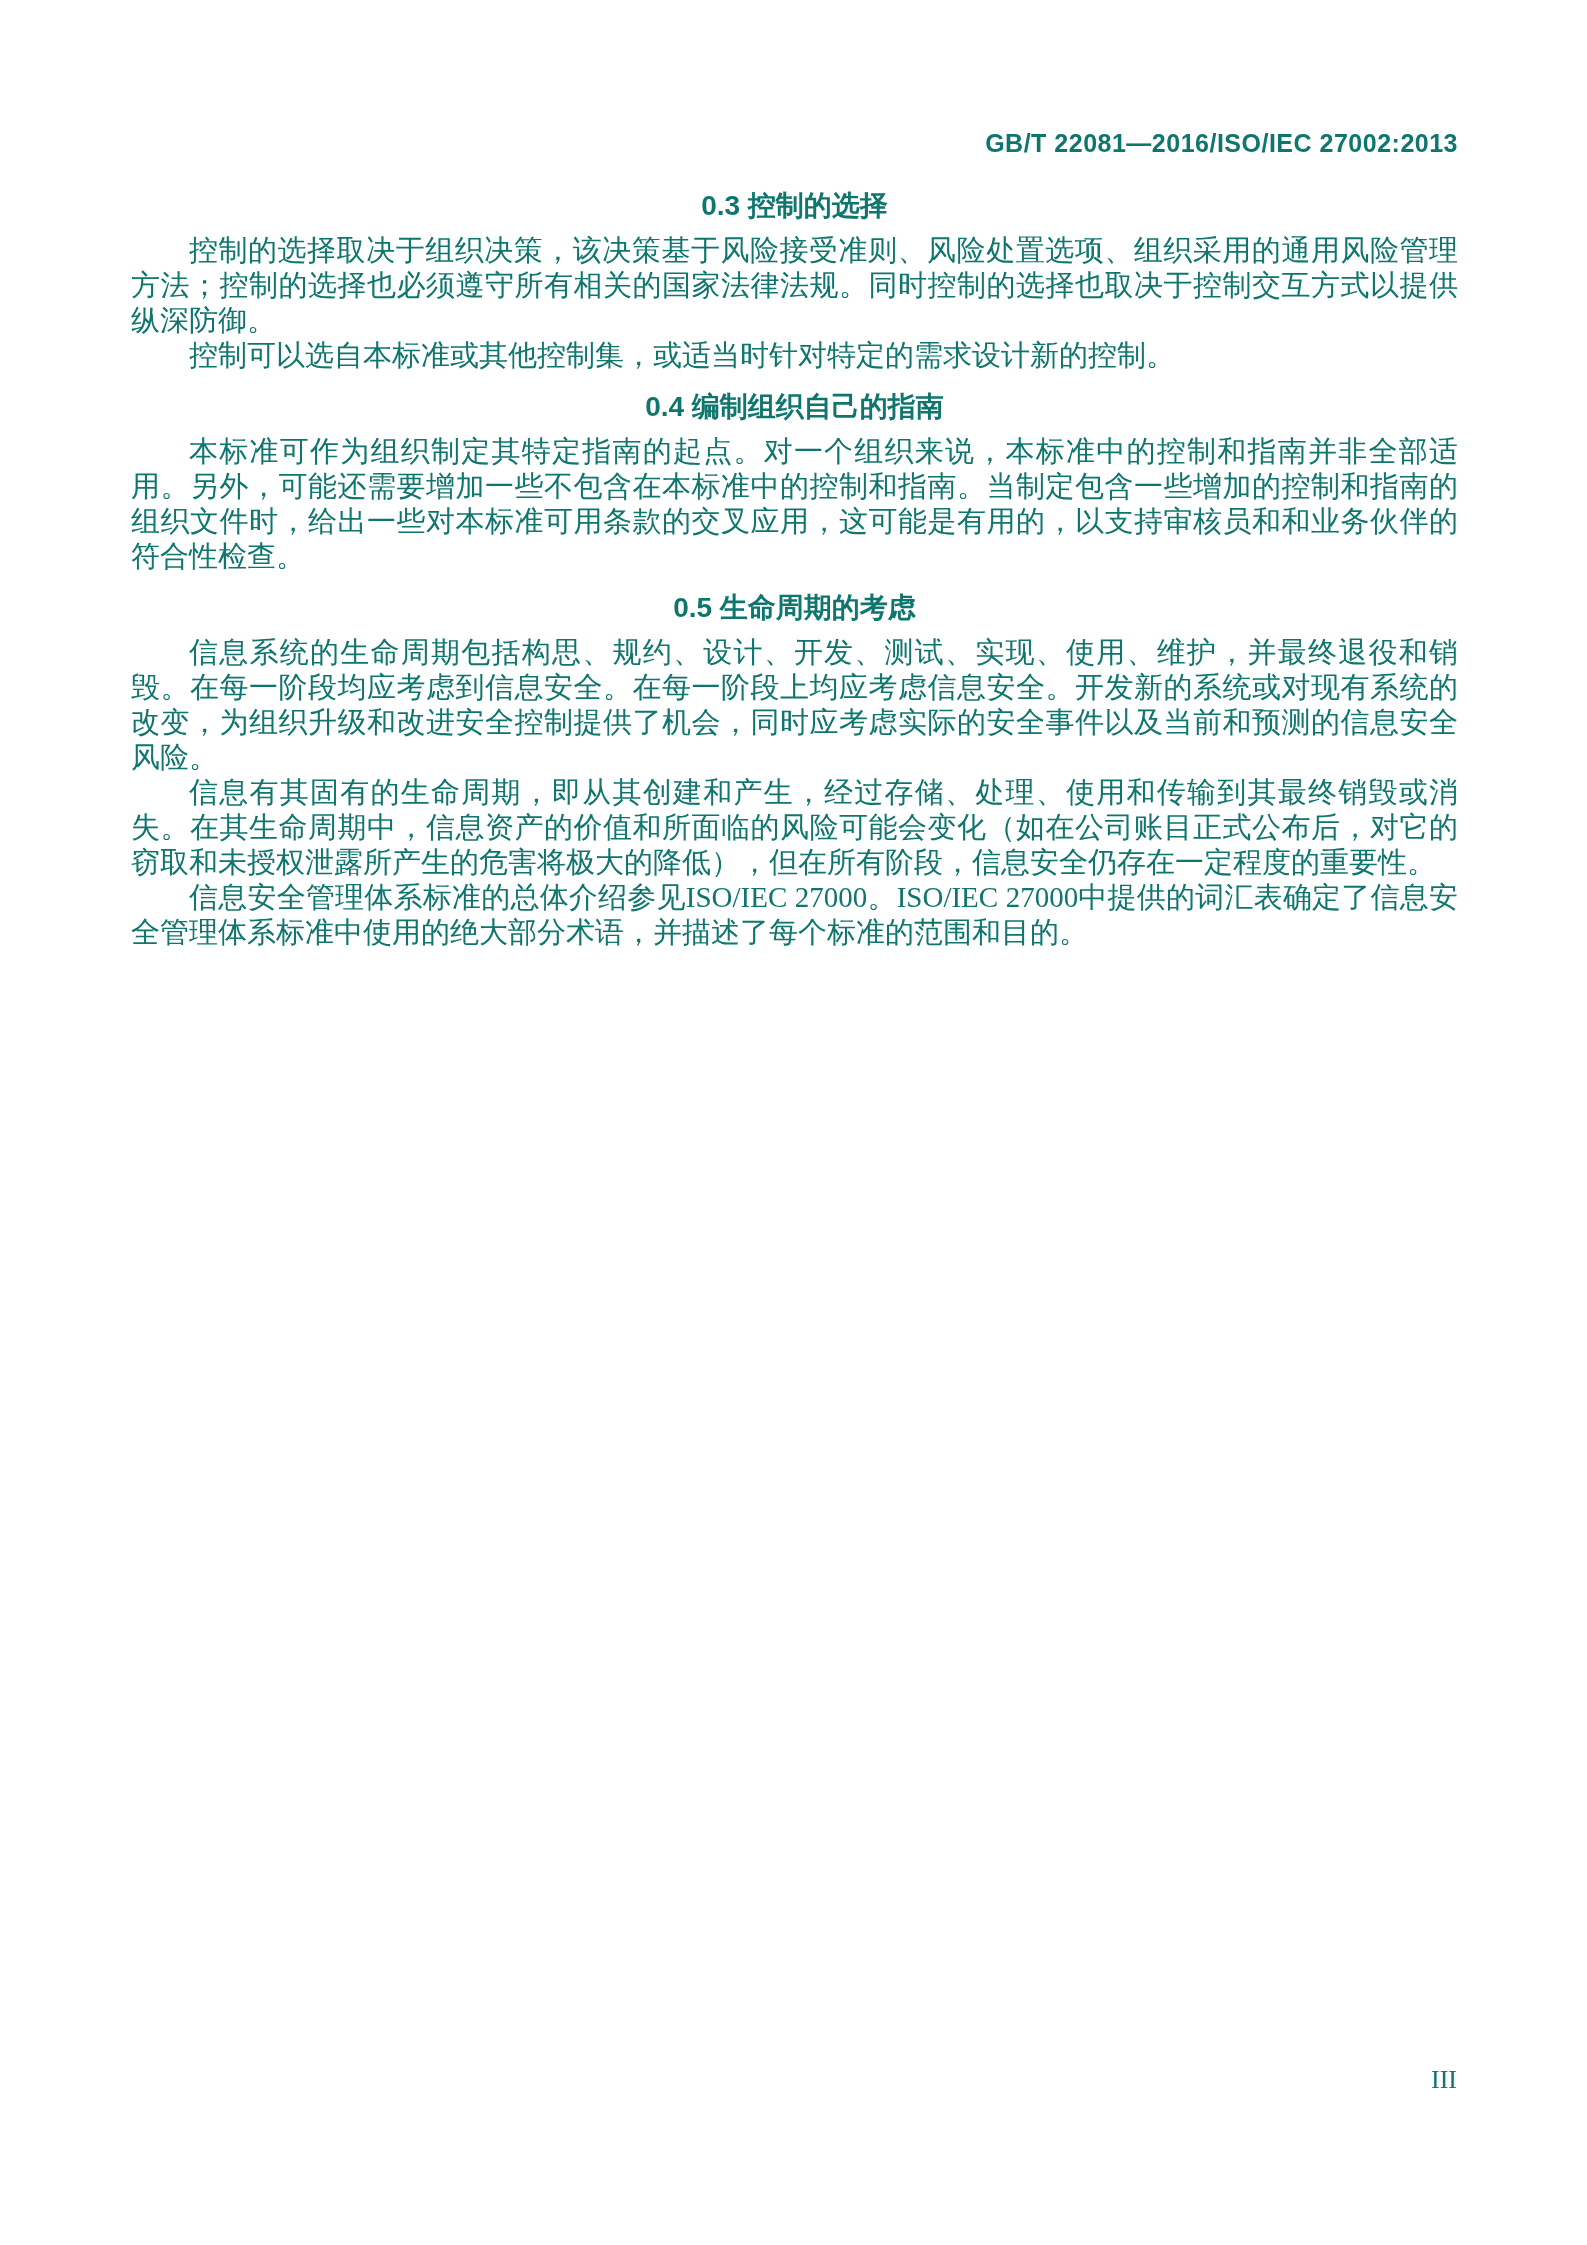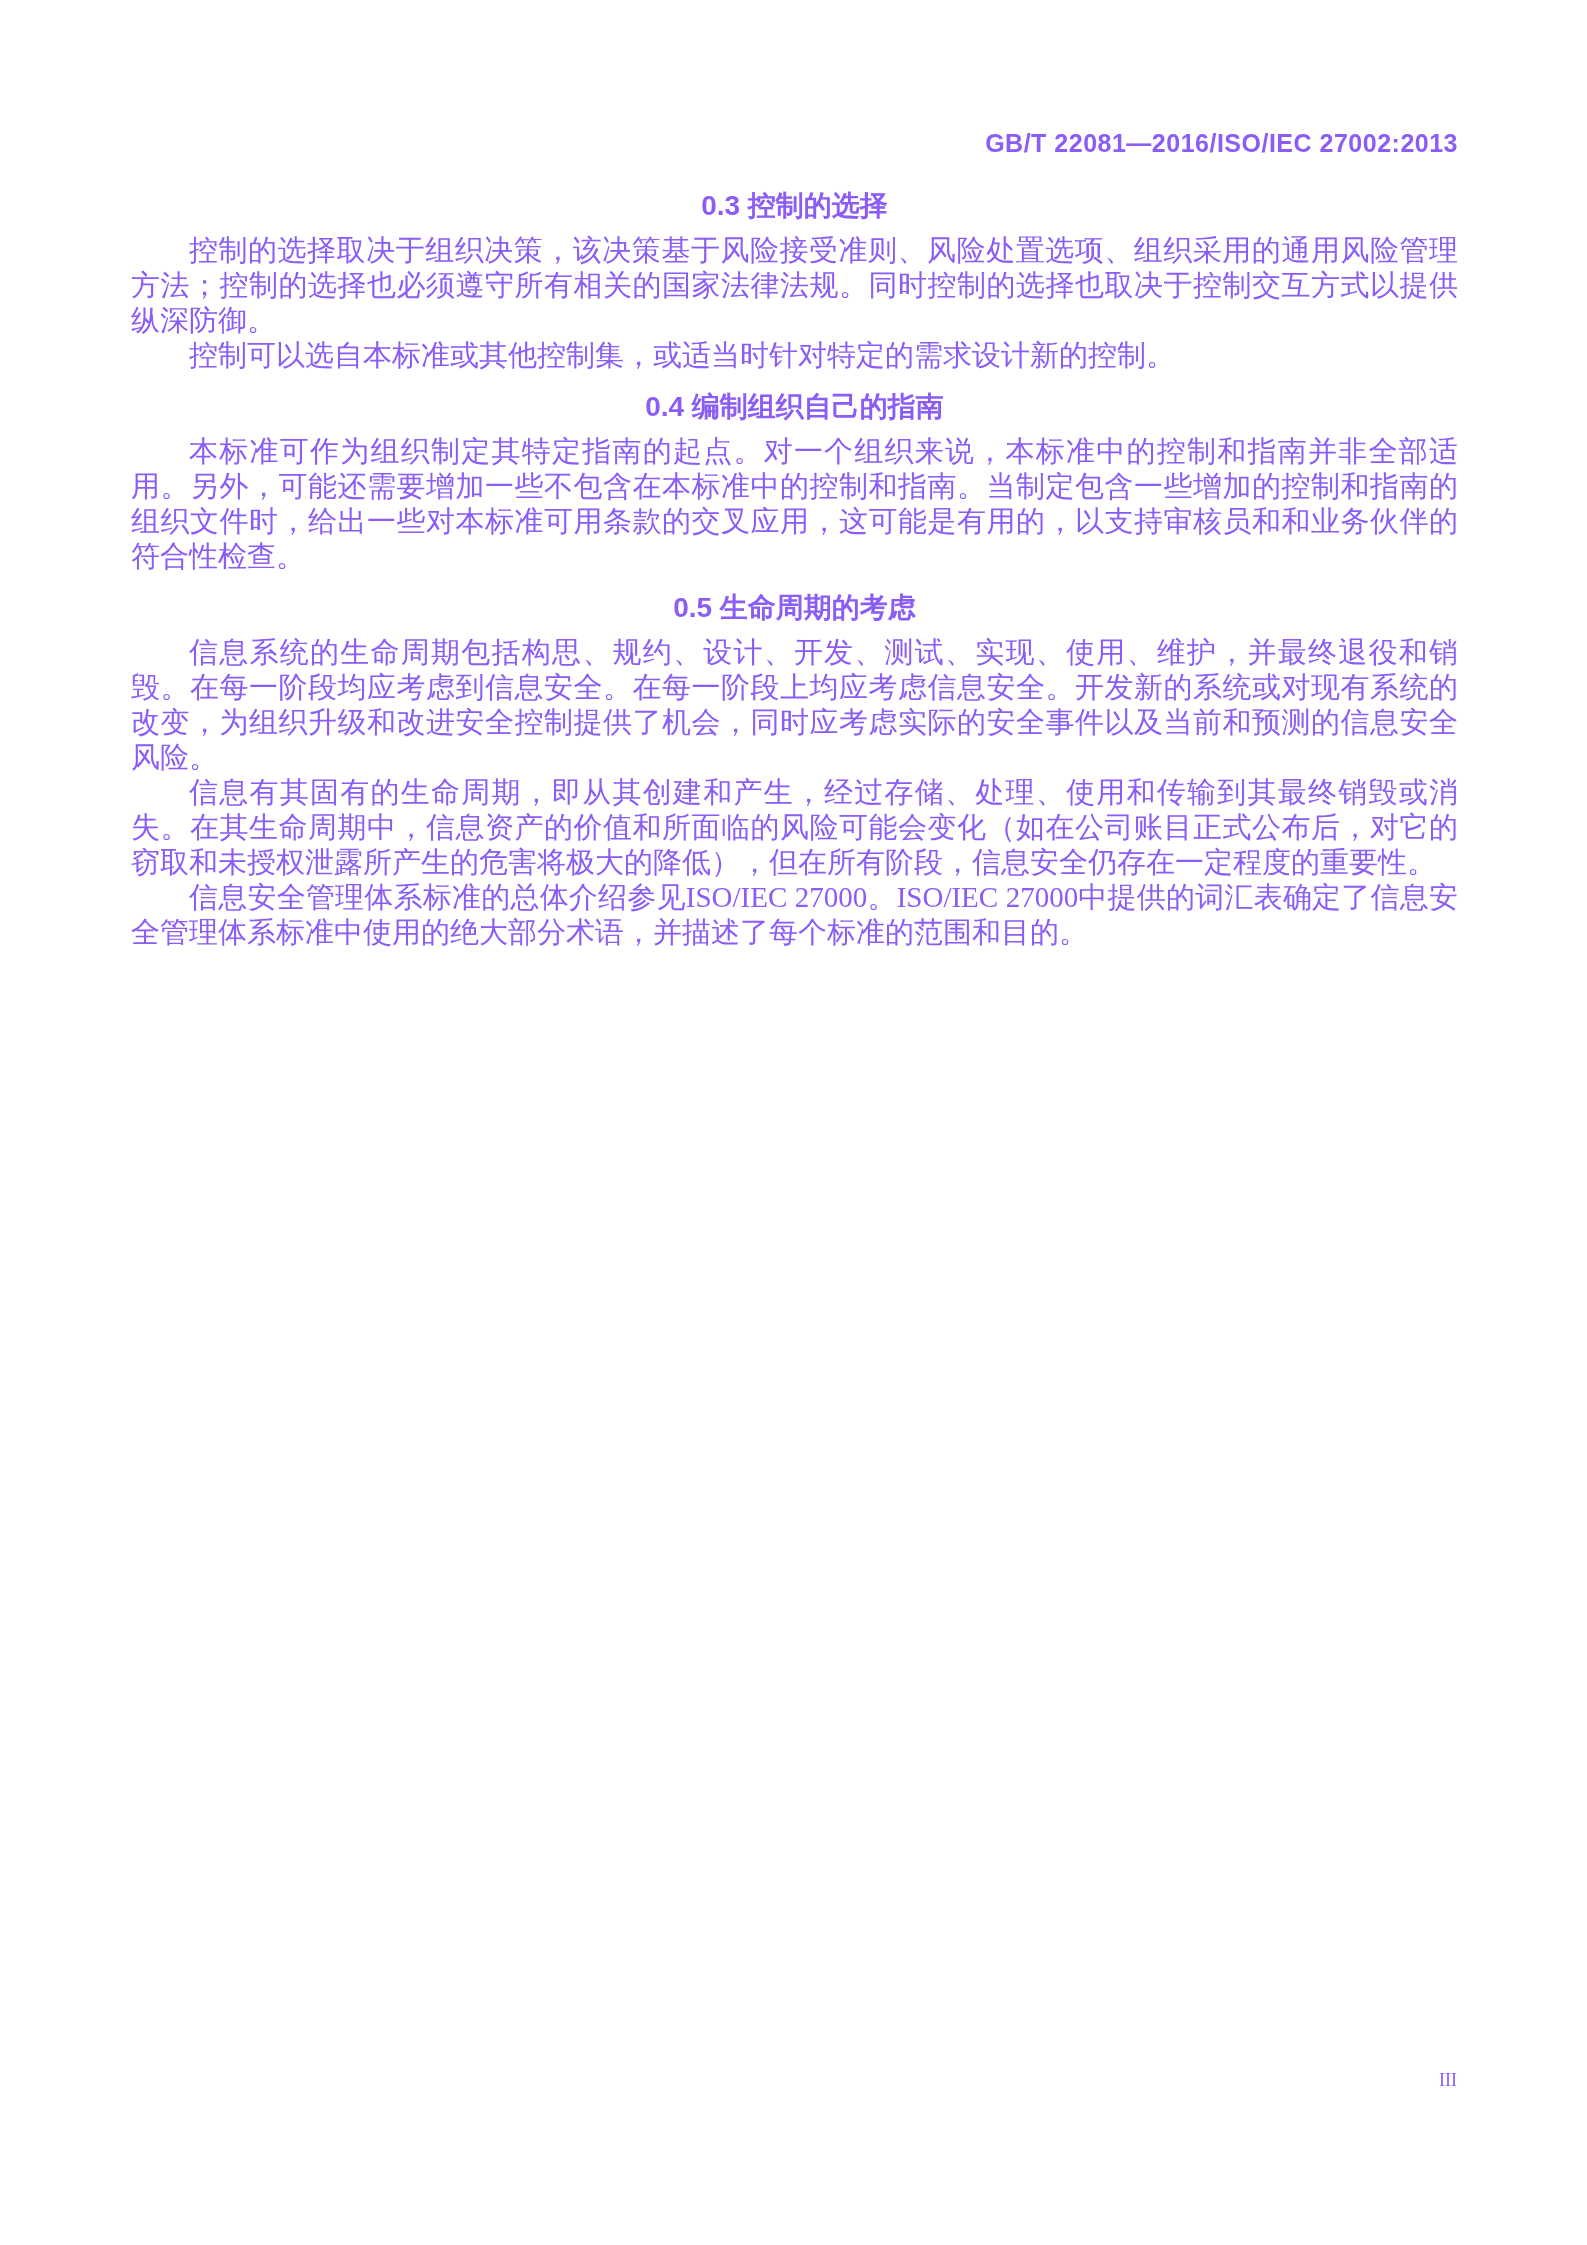--- a/index.html
+++ b/index.html
@@ -6,21 +6,21 @@
   html, body {
     margin: 0;
     padding: 0;
     background: #ffffff;
   }
   .page {
     position: relative;
     width: 1587px;
     height: 2245px;
     background: #ffffff;
-    color: #8b5cf6;
+    color: #0f766e;
     font-family: "Liberation Serif", "DejaVu Serif", serif;
     overflow: hidden;
   }
   .running-header {
     position: absolute;
     top: 128px;
     left: 131px;
     width: 1327px;
     text-align: right;
     font-family: "Liberation Sans", "DejaVu Sans", sans-serif;
@@ -58,21 +58,21 @@
   }
   sup.fn {
     font-size: 17px;
     line-height: 0;
     vertical-align: super;
   }
   .page-number {
     position: absolute;
     right: 130px;
     bottom: 150px;
-    font-size: 18px;
+    font-size: 26px;
     line-height: 30px;
     font-family: "Liberation Serif", "DejaVu Serif", serif;
   }
 </style>
 </head>
 <body>
 
 <div class="page">
 
   <header class="running-header">

